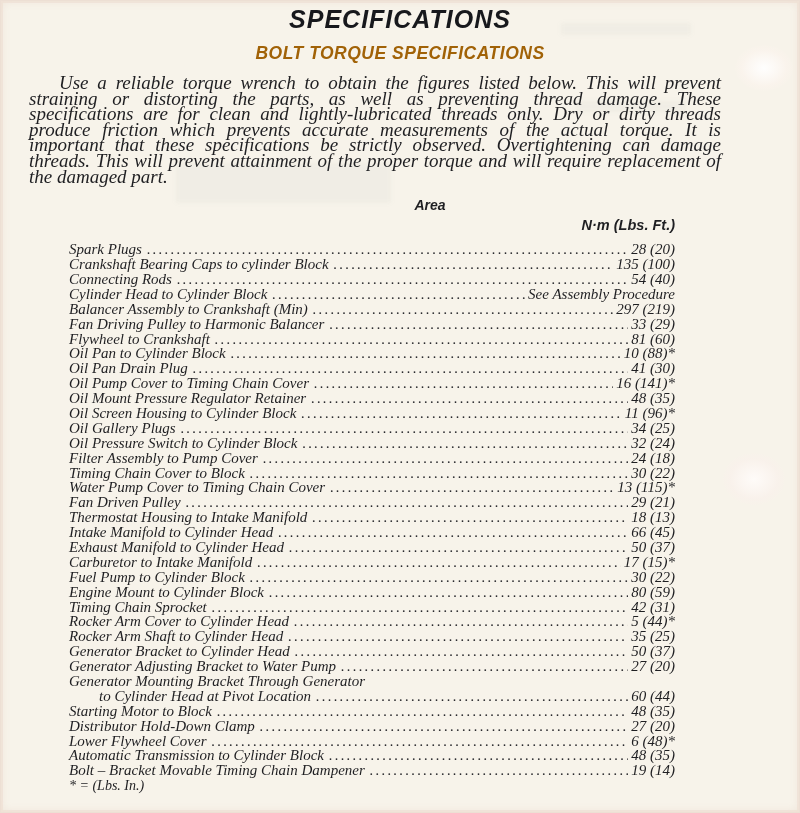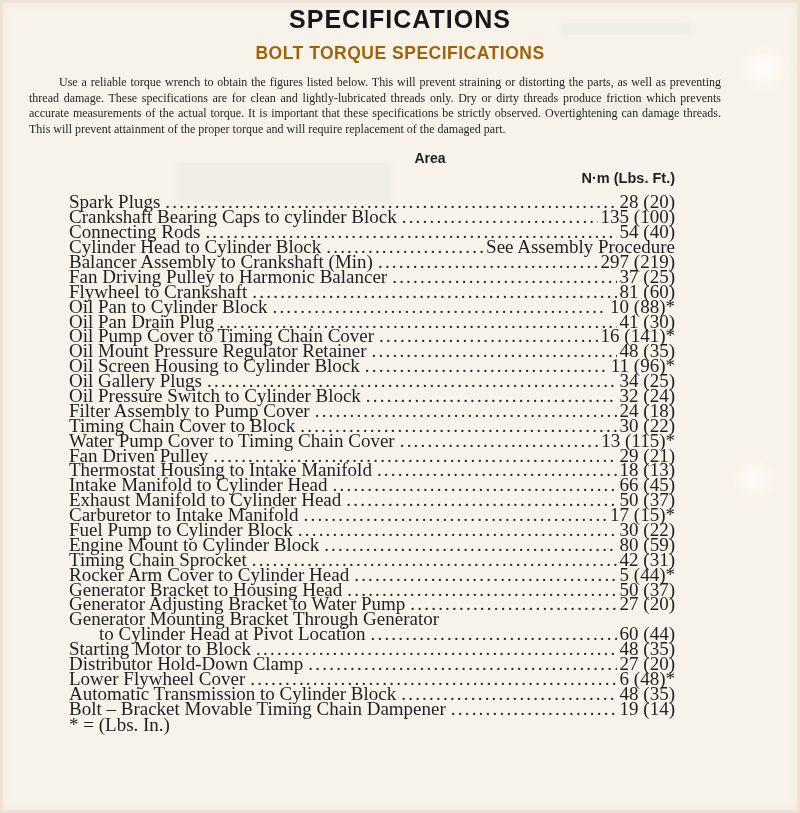--- a/index.html
+++ b/index.html
@@ -12,20 +12,21 @@
     width: 800px;
     height: 813px;
     margin: 0 auto;
     background: #f7f3ea;
     color: #1f1f22;
     font-family: "Liberation Serif", serif;
     overflow: hidden;
     box-sizing: border-box;
     border: 1px solid #eddfd4;
     box-shadow: inset 0 0 0 2px rgba(238,218,205,0.45), inset 0 0 10px rgba(205,160,140,0.18);
+    font-style: italic;
   }
   .doc-title {
     margin: 4px 0 0 0;
     text-align: center;
     font-family: "Liberation Sans", sans-serif;
     font-weight: bold;
     font-size: 25px;
     letter-spacing: 1px;
     color: #17181c;
   }
@@ -34,42 +35,42 @@
     text-align: center;
     font-family: "Liberation Sans", sans-serif;
     font-weight: bold;
     font-size: 17.5px;
     letter-spacing: 0.5px;
     color: #a16207;
   }
   .intro {
     margin: 11px 0 0 28px;
     width: 692px;
-    font-size: 12px;
+    font-size: 19px;
     line-height: 15.6px;
     text-align: justify;
     text-indent: 30px;
   }
   .area-header {
     margin: 13px 8px 0 68px;
     font-family: "Liberation Sans", sans-serif;
     font-weight: bold;
     font-size: 14px;
     text-align: center;
   }
   .units-header {
     margin: 4px 124px 8px 0;
     text-align: right;
     font-family: "Liberation Sans", sans-serif;
     font-weight: bold;
     font-size: 14.5px;
   }
   .torque-table {
     margin: 9px 124px 0 68px; 
-    font-size: 19px;
+    font-size: 15px;
   }
   .trow {
     display: flex;
     align-items: baseline;
     height: 14.9px;
     line-height: 14.9px;
     white-space: nowrap;
   }
   .trow .rlabel {
     flex: 0 0 auto;
@@ -87,21 +88,21 @@
     content: "......................................................................................................................................................................................................................";
     letter-spacing: 2.2px;
     color: #2a2a2e;
   }
   .rvalue {
     flex: 0 0 auto;
     text-align: left;
   }
   .footnote {
     margin: 1px 124px 0 68px;
-    font-size: 19px;
+    font-size: 14px;
     line-height: 14.9px;
   }
   
   .blob {
     position: absolute;
     border-radius: 50%;
     pointer-events: none;
   }
   .blob-top-right {
     right: 6px;
@@ -168,21 +169,21 @@
         <span class="rvalue">See Assembly Procedure</span>
       </div>
       <div class="trow">
         <span class="rlabel">Balancer Assembly to Crankshaft (Min)</span>
         <span class="leader"></span>
         <span class="rvalue">297 (219)</span>
       </div>
       <div class="trow">
         <span class="rlabel">Fan Driving Pulley to Harmonic Balancer</span>
         <span class="leader"></span>
-        <span class="rvalue">37 (25)</span>
+        <span class="rvalue">33 (29)</span>
       </div>
       <div class="trow">
         <span class="rlabel">Flywheel to Crankshaft</span>
         <span class="leader"></span>
         <span class="rvalue">81 (60)</span>
       </div>
       <div class="trow">
         <span class="rlabel">Oil Pan to Cylinder Block</span>
         <span class="leader"></span>
         <span class="rvalue">10 (88)*</span>
@@ -271,21 +272,26 @@
         <span class="rlabel">Timing Chain Sprocket</span>
         <span class="leader"></span>
         <span class="rvalue">42 (31)</span>
       </div>
       <div class="trow">
         <span class="rlabel">Rocker Arm Cover to Cylinder Head</span>
         <span class="leader"></span>
         <span class="rvalue">5 (44)*</span>
       </div>
       <div class="trow">
-        <span class="rlabel">Generator Bracket to Housing Head</span>
+        <span class="rlabel">Rocker Arm Shaft to Cylinder Head</span>
+        <span class="leader"></span>
+        <span class="rvalue">35 (25)</span>
+      </div>
+      <div class="trow">
+        <span class="rlabel">Generator Bracket to Cylinder Head</span>
         <span class="leader"></span>
         <span class="rvalue">50 (37)</span>
       </div>
       <div class="trow">
         <span class="rlabel">Generator Adjusting Bracket to Water Pump</span>
         <span class="leader"></span>
         <span class="rvalue">27 (20)</span>
       </div>
       <div class="trow">
         <span class="rlabel">Generator Mounting Bracket Through Generator</span>

